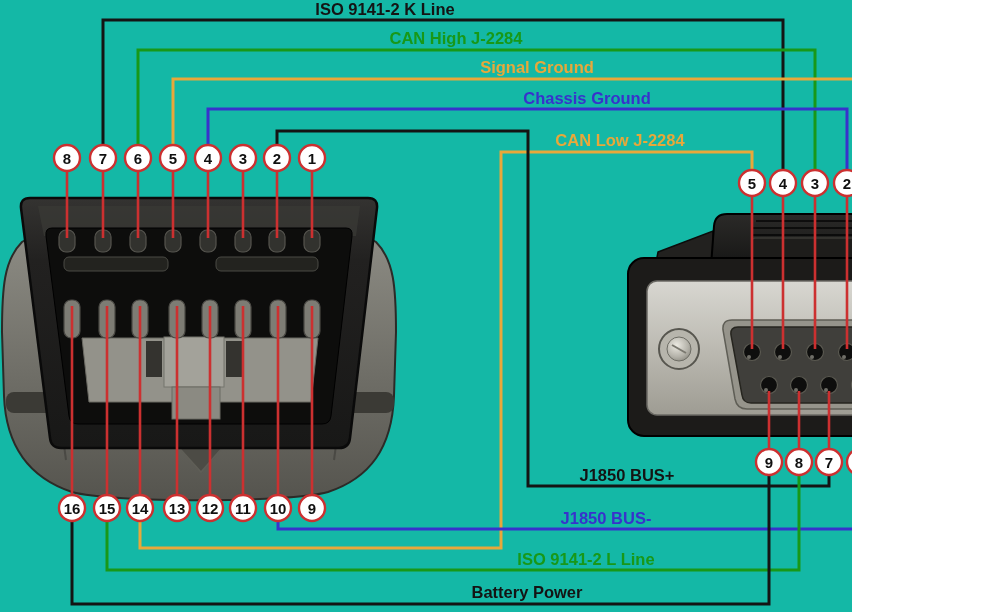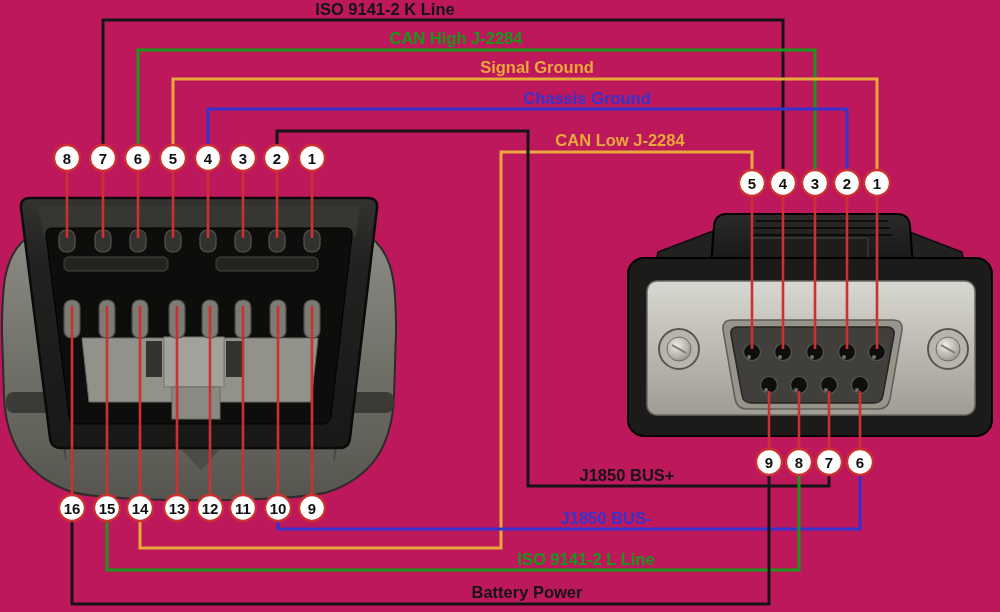--- a/index.html
+++ b/index.html
@@ -1,16 +1,16 @@
 <!DOCTYPE html>
 <html><head>
 <meta charset="utf-8">
 <style>
   html,body{margin:0;padding:0;background:#ffffff;}
-  .stage{position:relative;width:1000px;height:612px;background:#be185d;overflow:hidden;
+  .stage{position:relative;width:852px;height:612px;background:#14b8a6;overflow:hidden;
          font-family:"Liberation Sans",sans-serif;}
   svg{display:block;}
   .wire-label{font-family:"Liberation Sans",sans-serif;font-size:16.5px;font-weight:700;}
   .pin-num{font-family:"Liberation Sans",sans-serif;font-size:15px;font-weight:700;fill:#101010;text-anchor:middle;}
 </style>
 </head>
 <body>
 
 <div class="stage">
 <svg id="diagram" width="1000" height="612" viewBox="0 0 1000 612">

